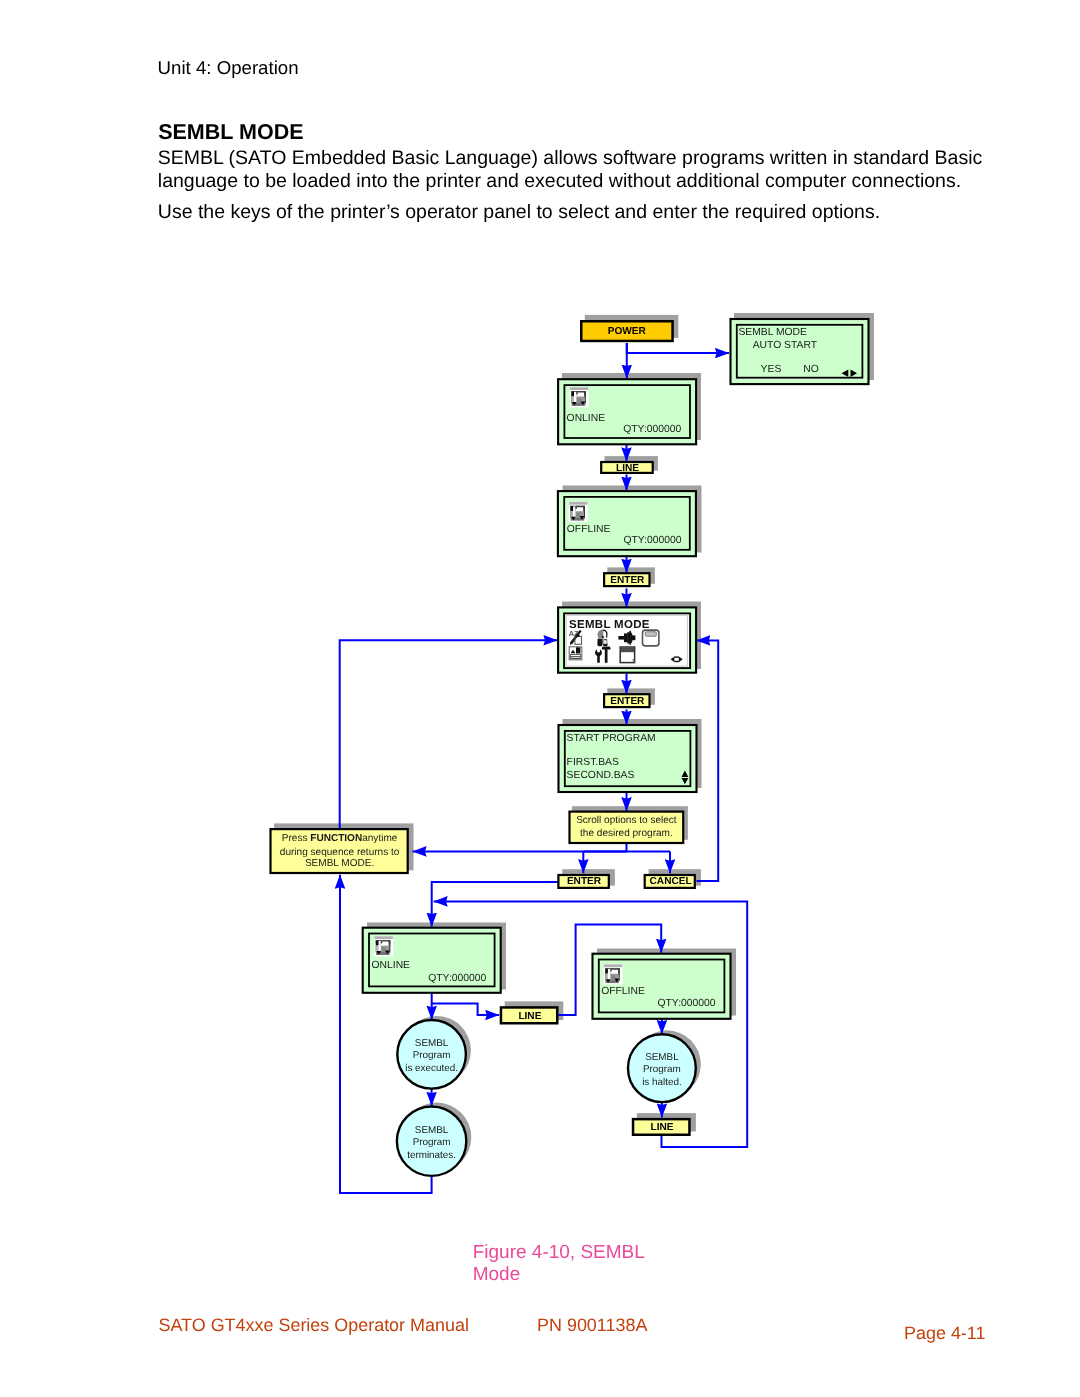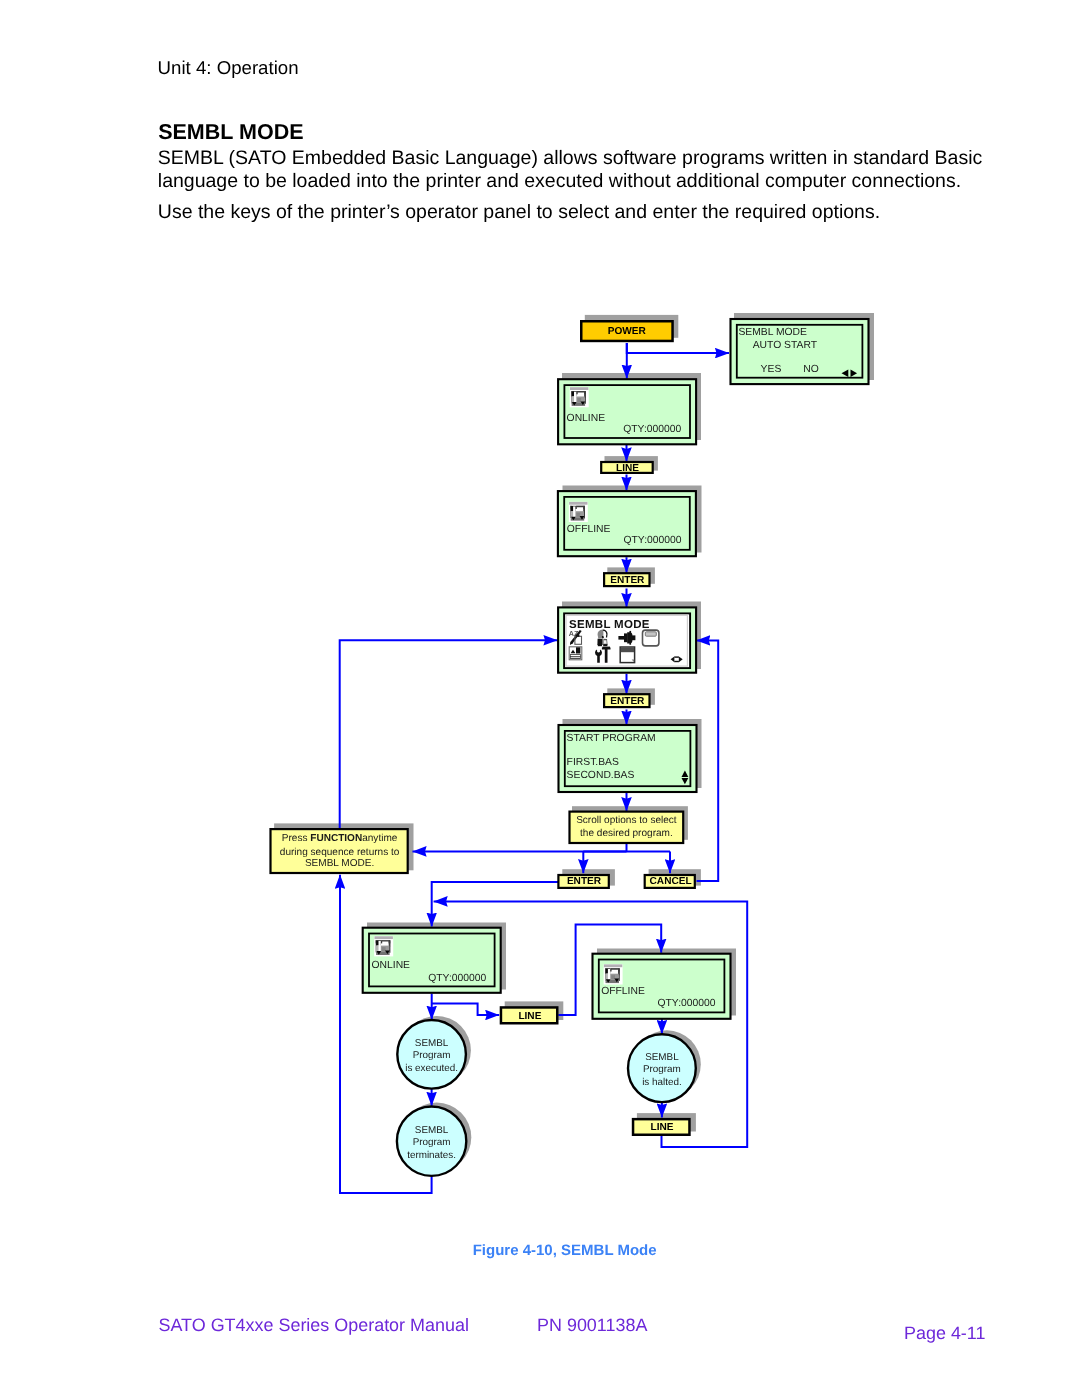--- a/index.html
+++ b/index.html
@@ -2,22 +2,22 @@
 <html><head>
 <meta charset="utf-8">
 <style>
   html,body{margin:0;padding:0;background:#fff;}
   body{width:1080px;height:1397px;font-family:"Liberation Sans",sans-serif;position:relative;overflow:hidden;-webkit-font-smoothing:antialiased;text-rendering:geometricPrecision;}
   .page{position:absolute;left:0;top:0;width:1080px;height:1350px;transform:translateZ(0);}
   #hdr{position:absolute;left:157.6px;top:57.3px;font-size:18.65px;color:#000;}
   #title{position:absolute;left:158.2px;top:120.2px;font-size:21.5px;font-weight:bold;color:#000;}
   #para1{position:absolute;left:157.8px;top:146.7px;width:860px;font-size:19.5px;line-height:23.8px;color:#000;}
   #para2{position:absolute;left:157.8px;top:201.1px;width:860px;font-size:19.5px;line-height:23.8px;color:#000;}
-  #figcap{position:absolute;left:472.7px;top:1241.9px;width:220px;text-align:left;font-size:15px;font-weight:bold;color:#3b82f6;}
-  #foot{position:absolute;left:158.5px;top:1314.9px;width:847px;height:24px;font-size:17.95px;color:#6d28d9;}
+  #figcap{position:absolute;left:472.7px;top:1241.9px;width:220px;text-align:left;font-size:19px;font-weight:normal;color:#ec4899;}
+  #foot{position:absolute;left:158.5px;top:1314.9px;width:847px;height:24px;font-size:17.95px;color:#c2410c;}
   #foot .l{position:absolute;left:0;top:0;}
   #foot .m{position:absolute;left:358.5px;top:0;margin-left:20px;}
   #foot .r{position:absolute;left:745.5px;top:0;margin-top:8px;}
   #fig{position:absolute;left:0;top:0;width:1080px;height:1397px;}
 </style>
 </head>
 <body>
 
 <div class="page">
   <div id="hdr">Unit 4:  Operation</div>

